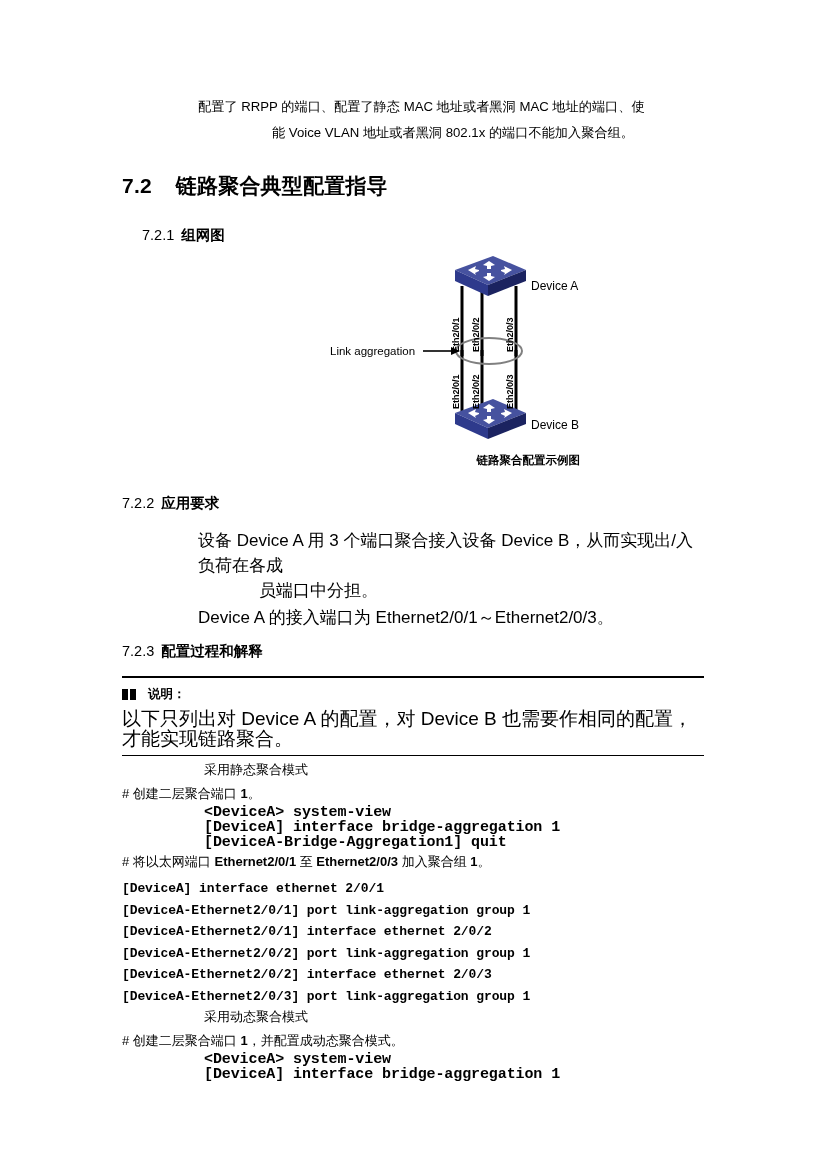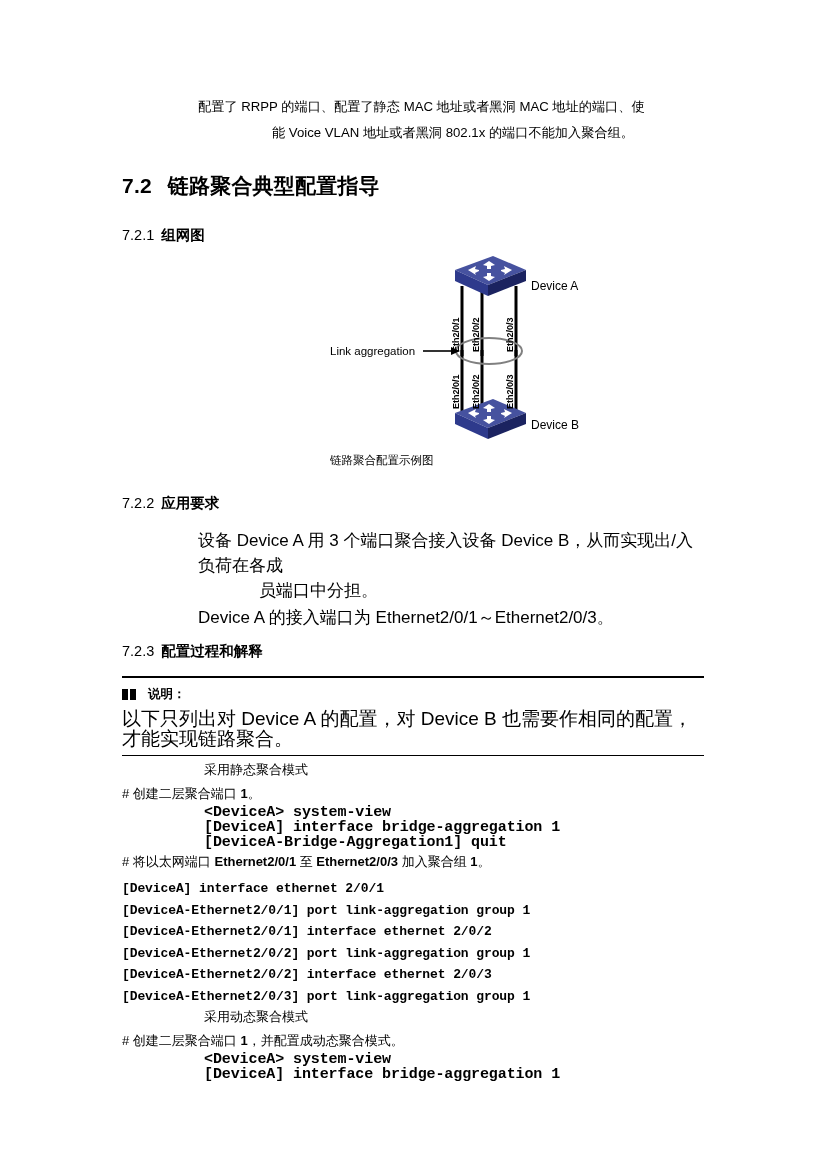--- a/index.html
+++ b/index.html
@@ -39,50 +39,50 @@
   
   .h1 {
     position: absolute;
     left: 122px;
     top: 172px;
     font-size: 21px;
     font-weight: bold;
     letter-spacing: 0.2px;
     white-space: nowrap;
   }
-  .h1 .num { margin-right: 16px; font-weight: bold; text-align: right; }
+  .h1 .num { margin-right: 24px; font-weight: bold; text-align: right; }
 
   .h2 {
     position: absolute;
     left: 122px;
     font-size: 14.5px;
     font-weight: bold;
     white-space: nowrap;
   }
   .h2 .num { font-weight: normal; margin-right: 7px; }
-  #h2-1 { top: 226px; }
+  #h2-1 { top: 226px; margin-left: 20px; }
   #h2-2 { top: 494px; }
   #h2-3 { top: 642px; text-align: right; }
 
   
   .figure {
     position: absolute;
     left: 330px;
     top: 248px;
     width: 300px;
     height: 230px;
   }
   .fig-caption {
     position: absolute;
     left: 330px;
     top: 453px;
     width: 250px;
-    text-align: left;
+    text-align: right;
     font-size: 11.5px;
-    font-weight: normal;
+    font-weight: bold;
   }
 
   
   .req {
     position: absolute;
     left: 198px;
     top: 528px;
     width: 510px;
     font-size: 17px;
     line-height: 25px;

